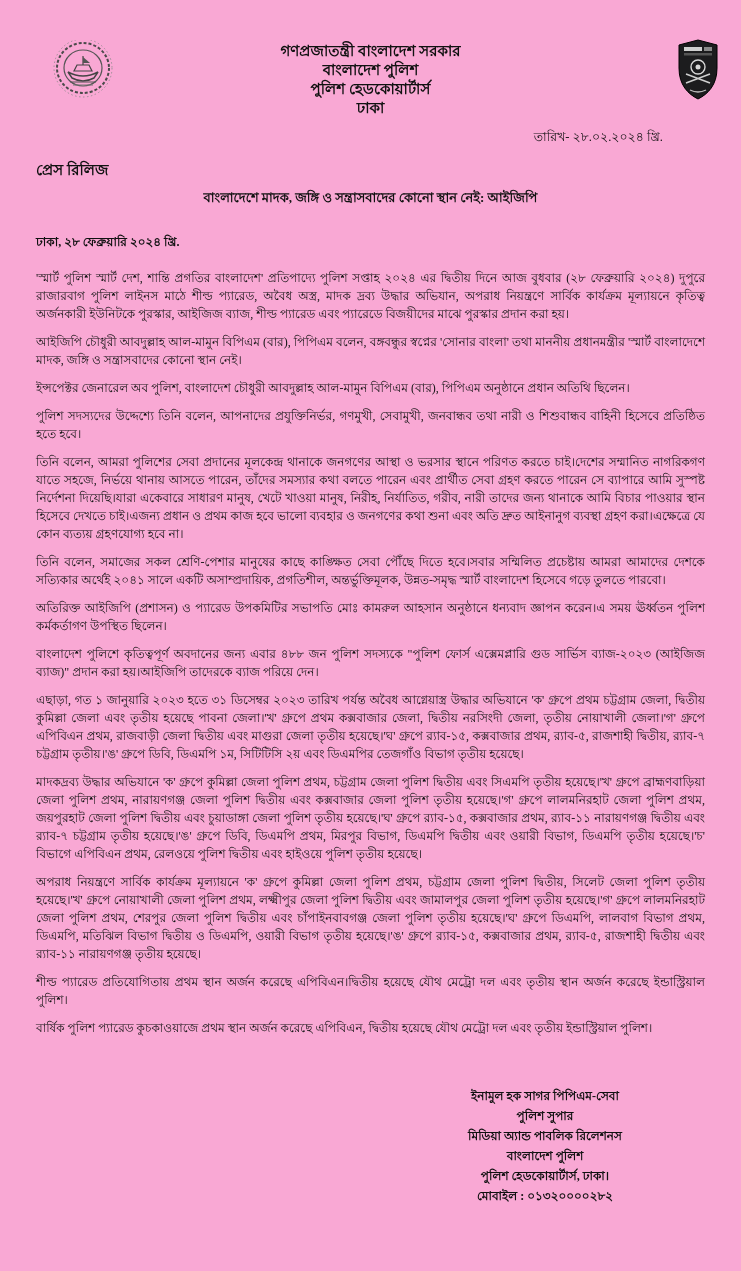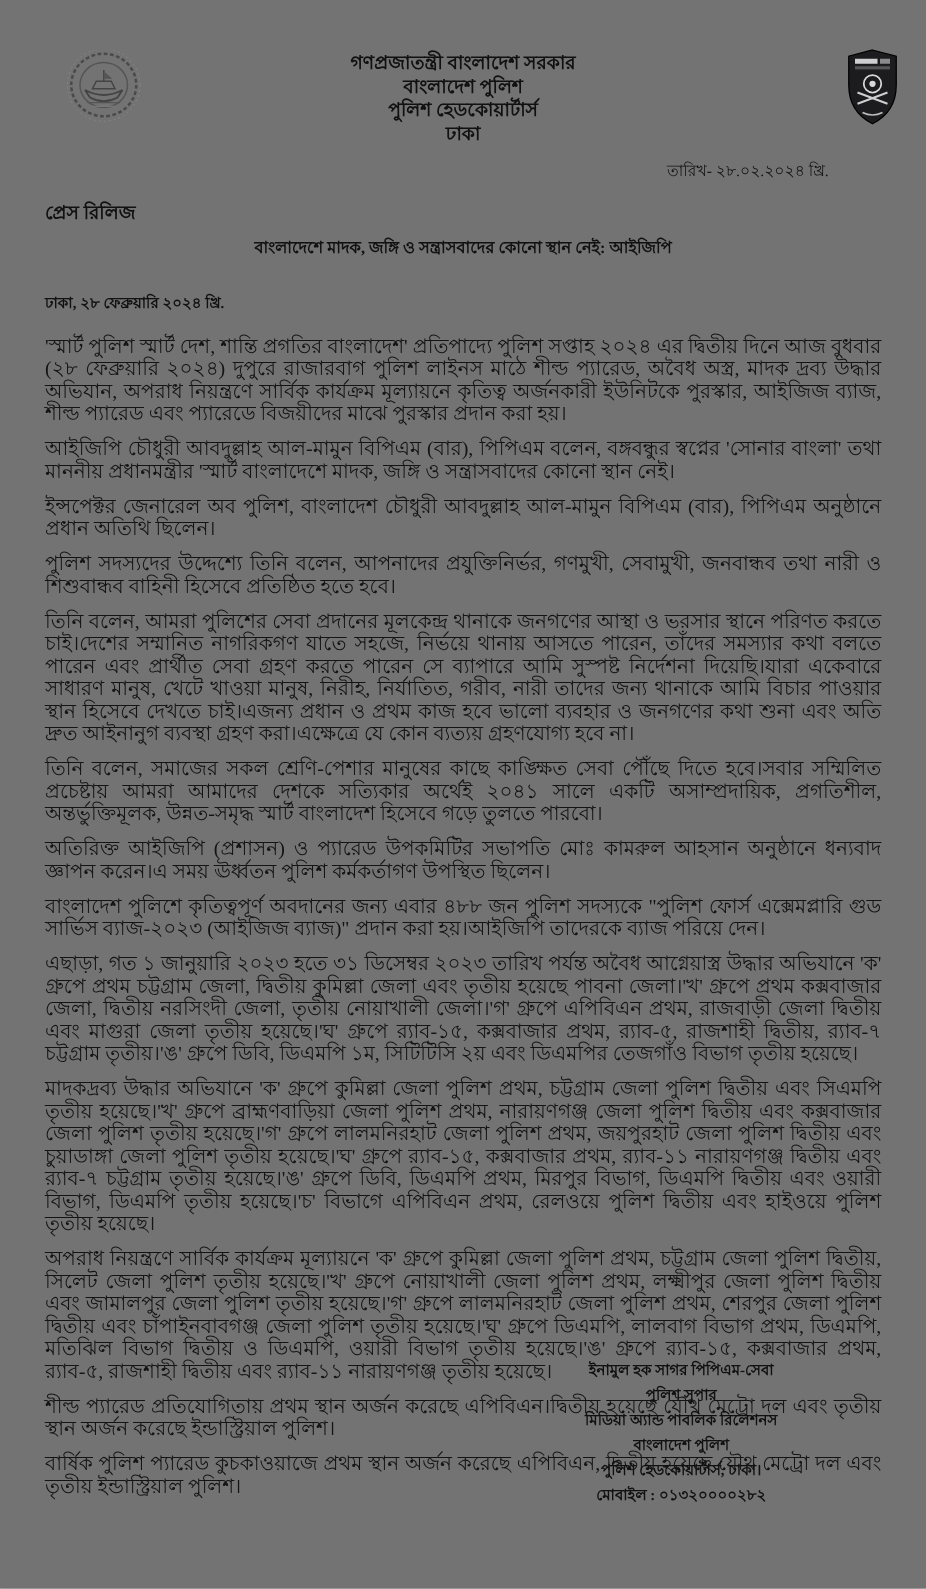--- a/index.html
+++ b/index.html
@@ -1,21 +1,21 @@
 <!DOCTYPE html>
 <html><head>
 <meta charset="utf-8">
 <style>
   html, body { margin: 0; padding: 0; background: #e8e8e8; }
   .page {
     position: relative;
     width: 741px;
     height: 1271px;
     margin: 0 auto;
-    background: #737373;
+    background: #f9a8d4;
     font-family: "Liberation Serif", "DejaVu Serif", serif;
     color: #111111;
     overflow: hidden;
     box-shadow: 0 0 6px rgba(0,0,0,.25);
   }
   .seal   { position: absolute; left: 52px;  top: 40px; }
   .badge  { position: absolute; right: 22px; top: 38px; }
   .header-center {
     position: absolute; top: 42px; left: 140px; right: 140px;
     text-align: center; font-weight: 700; font-size: 15px; line-height: 19px;
@@ -31,21 +31,21 @@
   .press-title {
     font-weight: 700; font-size: 15px; margin: 0 0 5px 0;
   }
   .subject {
     text-align: center; font-weight: 700; font-size: 13px; margin: 0 0 24px 0;
   }
   .dateline {
     font-weight: 700; font-size: 12px; margin: 0 0 16px 0;
   }
   .para {
-    font-size: 16px; line-height: 18px; font-weight: 500;
+    font-size: 12px; line-height: 18px; font-weight: 500;
     text-align: justify; margin: 0 0 10px 0; color: #141414;
   }
   .signature {
     position: absolute; top: 1086px; right: 66px; width: 260px;
     text-align: center; font-weight: 700; font-size: 12px; line-height: 20px;
   }
   svg { display: block; }
 </style>
 </head>
 <body>

